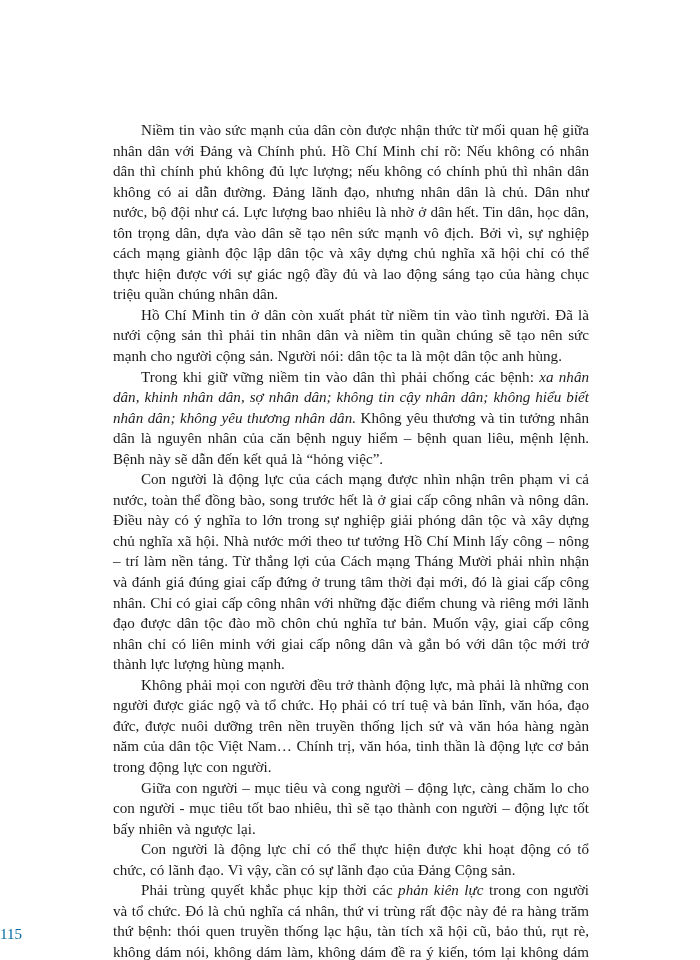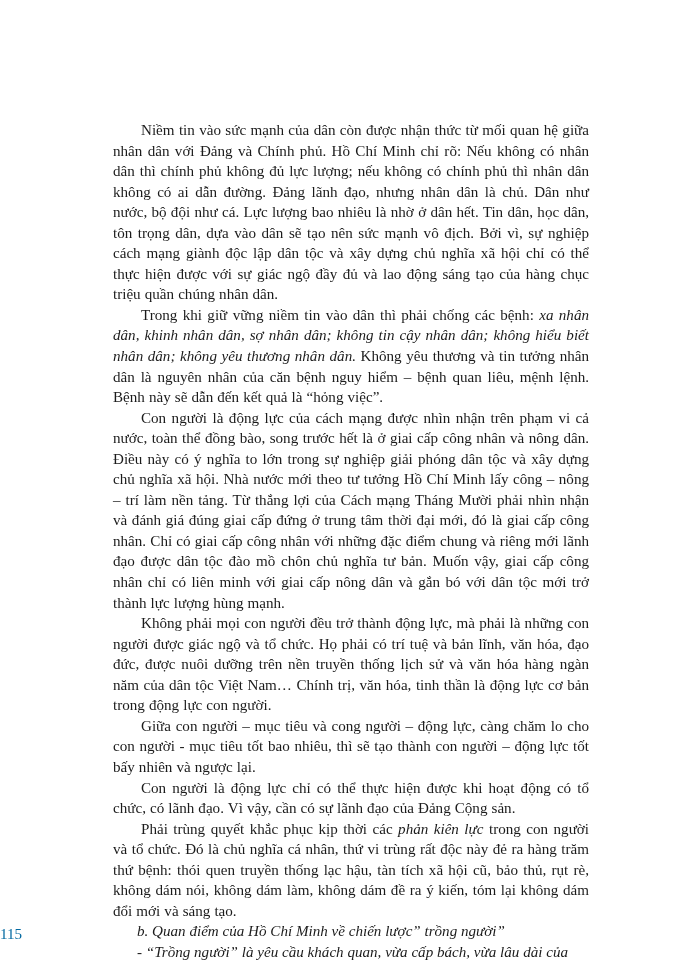--- a/index.html
+++ b/index.html
@@ -73,20 +73,21 @@
 </style>
 </head>
 <body>
 
 <div id="page">
 
   <div id="text-column">
 
     <p class="para">Niềm tin vào sức mạnh của dân còn được nhận thức từ mối quan hệ giữa nhân dân với Đảng và Chính phủ. Hồ Chí Minh chỉ rõ: Nếu không có nhân dân thì chính phủ không đủ lực lượng; nếu không có chính phủ thì nhân dân không có ai dẫn đường. Đảng lãnh đạo, nhưng nhân dân là chủ. Dân như nước, bộ đội như cá. Lực lượng bao nhiêu là nhờ ở dân hết. Tin dân, học dân, tôn trọng dân, dựa vào dân sẽ tạo nên sức mạnh vô địch. Bởi vì, sự nghiệp cách mạng giành độc lập dân tộc và xây dựng chủ nghĩa xã hội chỉ có thể thực hiện được với sự giác ngộ đầy đủ và lao động sáng tạo của hàng chục triệu quần chúng nhân dân.</p>
 
+    <p class="para">Hồ Chí Minh tin ở dân còn xuất phát từ niềm tin vào tình người. Đã là nưới cộng sản thì phải tin nhân dân và niềm tin quần chúng sẽ tạo nên sức mạnh cho người cộng sản. Người nói: dân tộc ta là một dân tộc anh hùng.</p>
 
     <p class="para"><span>Trong khi giữ vững niềm tin vào dân thì phải chống các bệnh: </span><span class="em-italic">xa nhân dân, khinh nhân dân, sợ nhân dân; không tin cậy nhân dân; không hiểu biết nhân dân; không yêu thương nhân dân.</span><span> Không yêu thương và tin tưởng nhân dân là nguyên nhân của căn bệnh nguy hiểm – bệnh quan liêu, mệnh lệnh. Bệnh này sẽ dẫn đến kết quả là “hỏng việc”.</span></p>
 
     <p class="para">Con người là động lực của cách mạng được nhìn nhận trên phạm vi cả nước, toàn thể đồng bào, song trước hết là ở giai cấp công nhân và nông dân. Điều này có ý nghĩa to lớn trong sự nghiệp giải phóng dân tộc và xây dựng chủ nghĩa xã hội. Nhà nước mới theo tư tưởng Hồ Chí Minh lấy công – nông – trí làm nền tảng. Từ thắng lợi của Cách mạng Tháng Mười phải nhìn nhận và đánh giá đúng giai cấp đứng ở trung tâm thời đại mới, đó là giai cấp công nhân. Chỉ có giai cấp công nhân với những đặc điểm chung và riêng mới lãnh đạo được dân tộc đào mồ chôn chủ nghĩa tư bản. Muốn vậy, giai cấp công nhân chỉ có liên minh với giai cấp nông dân và gắn bó với dân tộc mới trở thành lực lượng hùng mạnh.</p>
 
     <p class="para">Không phải mọi con người đều trở thành động lực, mà phải là những con người được giác ngộ và tổ chức. Họ phải có trí tuệ và bản lĩnh, văn hóa, đạo đức, được nuôi dưỡng trên nền truyền thống lịch sử và văn hóa hàng ngàn năm của dân tộc Việt Nam… Chính trị, văn hóa, tinh thần là động lực cơ bản trong động lực con người.</p>
 
     <p class="para">Giữa con người – mục tiêu và cong người – động lực, càng chăm lo cho con người - mục tiêu tốt bao nhiêu, thì sẽ tạo thành con người – động lực tốt bấy nhiên và ngược lại.</p>
 
     <p class="para">Con người là động lực chỉ có thể thực hiện được khi hoạt động có tổ chức, có lãnh đạo. Vì vậy, cần có sự lãnh đạo của Đảng Cộng sản.</p>

